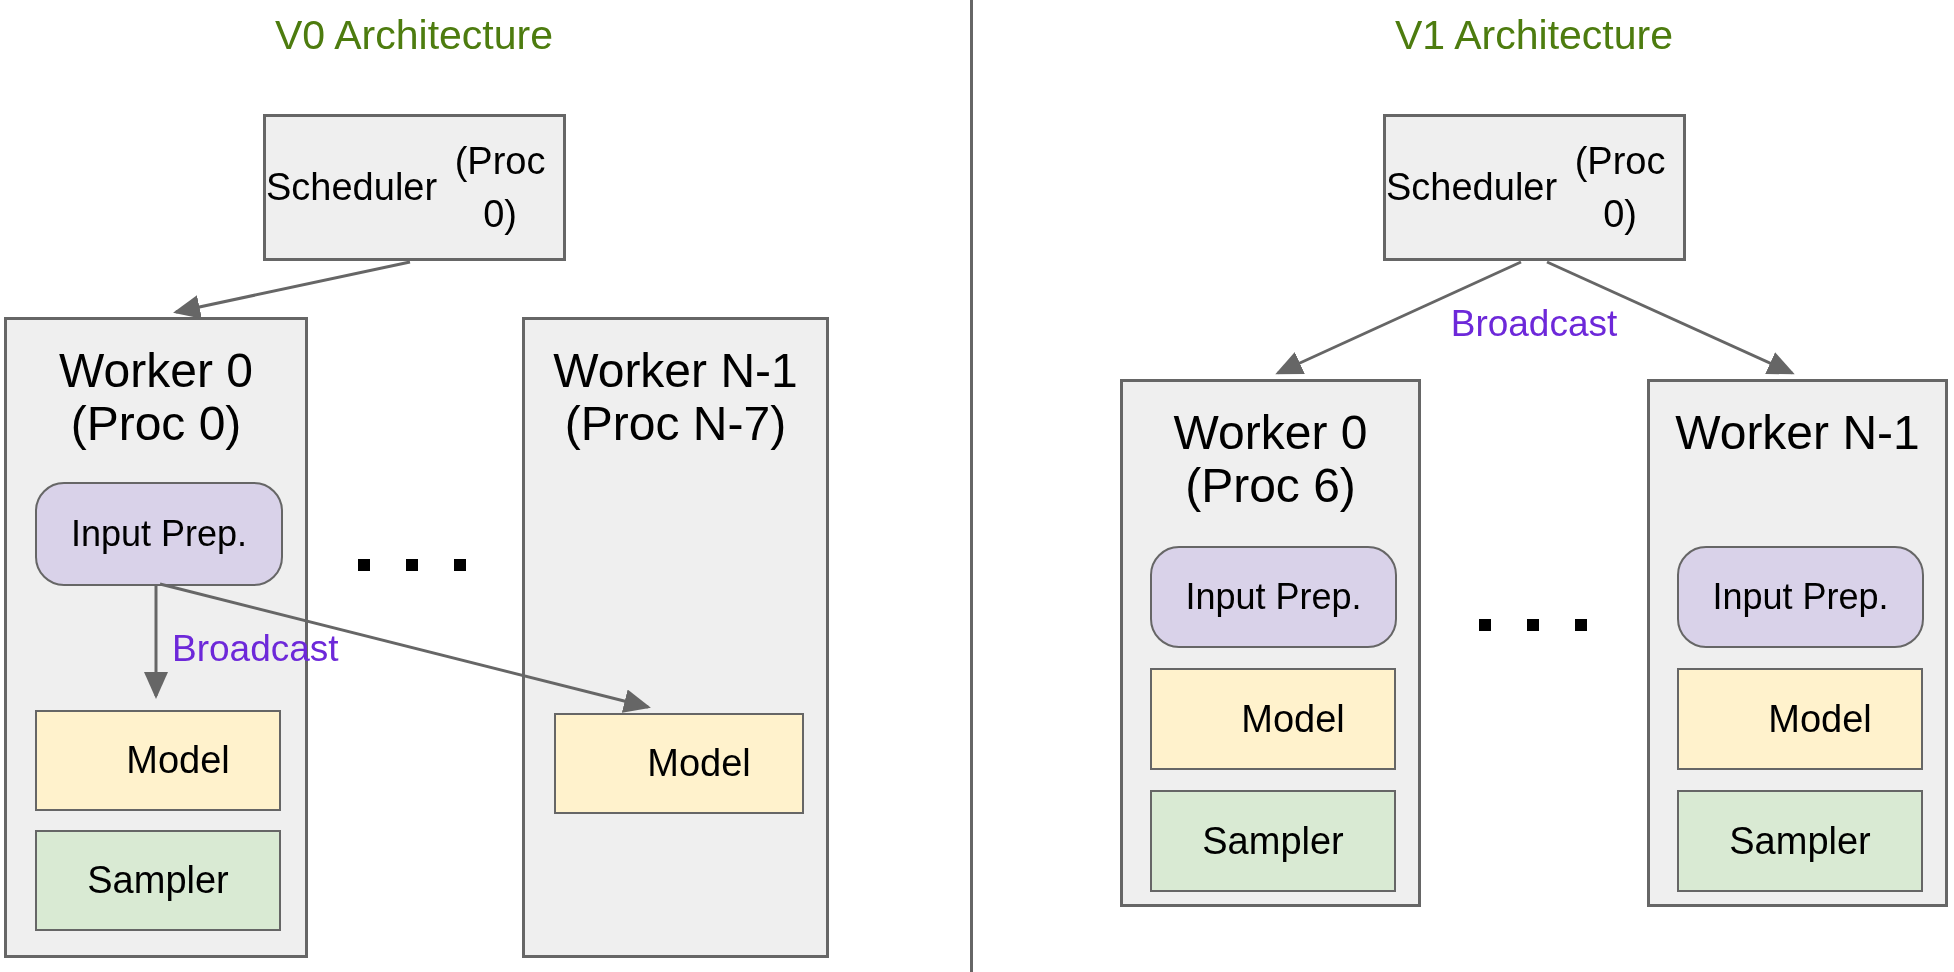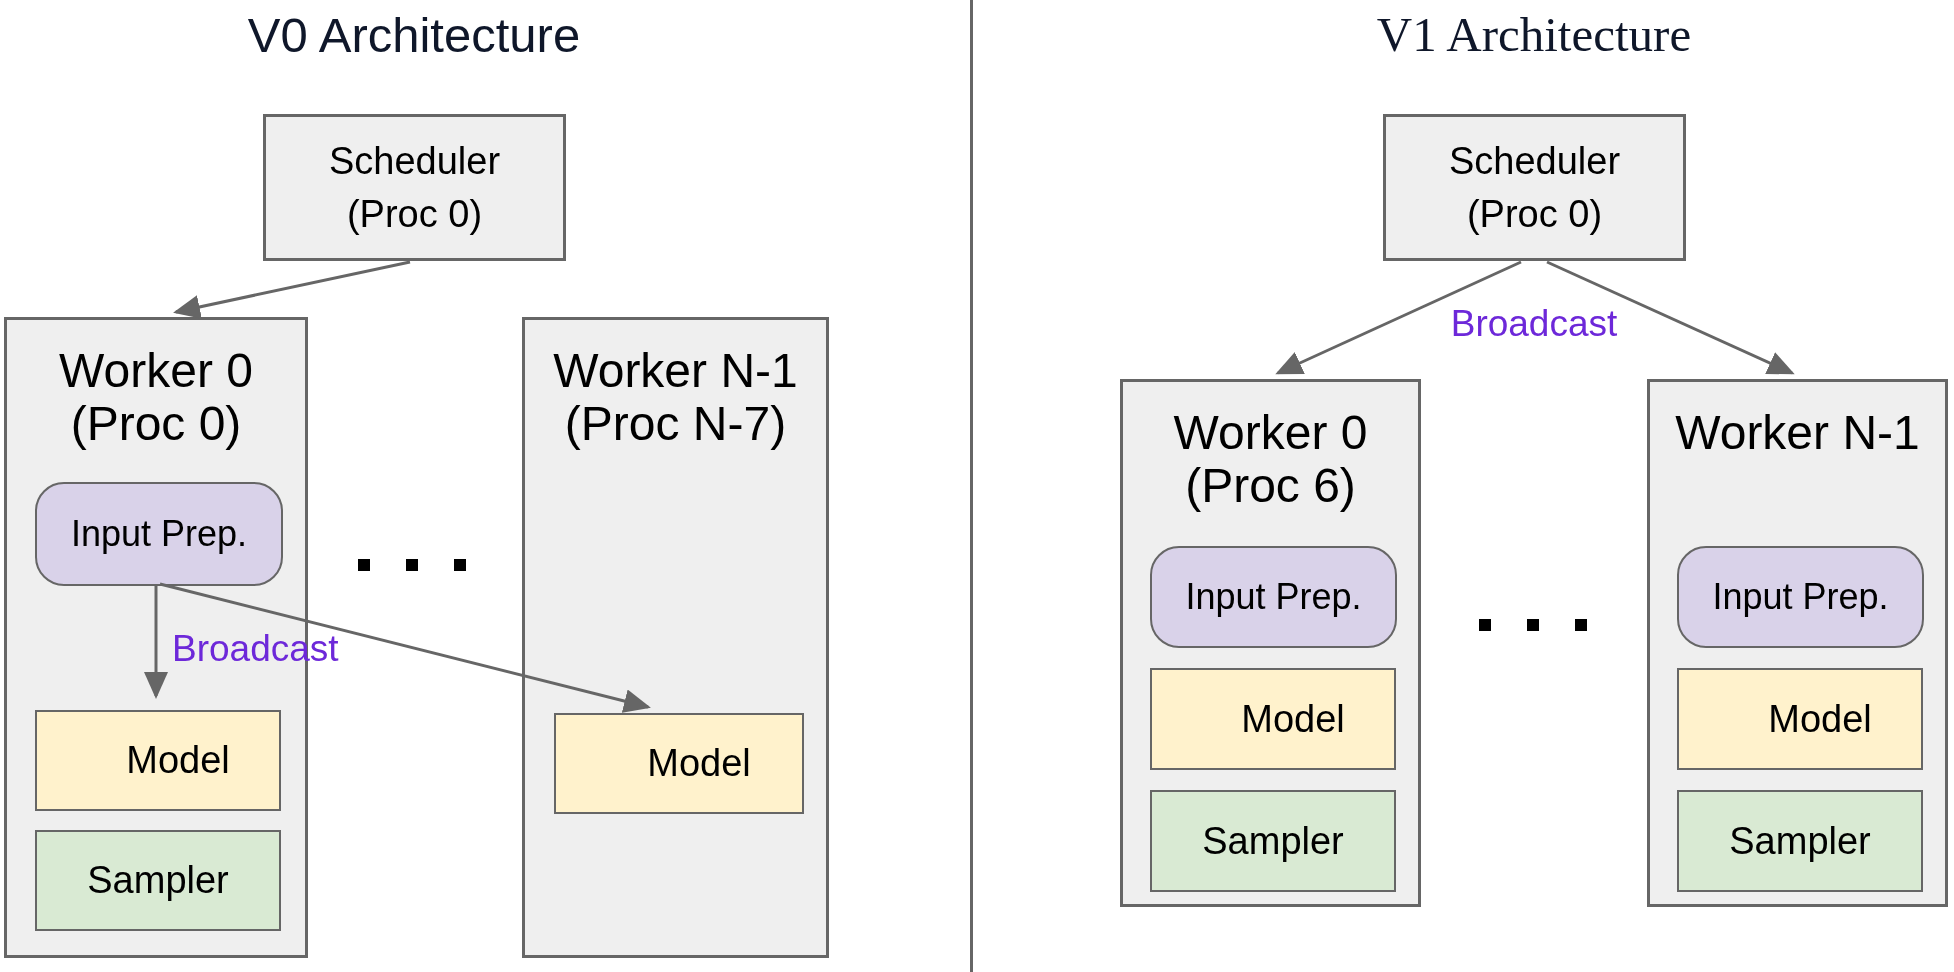--- a/index.html
+++ b/index.html
@@ -13,41 +13,41 @@
     height: 972px;
     background: #ffffff;
     font-family: "Liberation Sans", sans-serif;
     color: #000000;
     overflow: hidden;
   }
   .panel-title {
     position: absolute;
     width: 560px;
     text-align: center;
-    font-size: 49px;
+    font-size: 41px;
     line-height: 58px;
-    color: #0f172a;
+    color: #4d7c0f;
     white-space: nowrap;
   }
   .divider {
     position: absolute;
     top: 0;
     width: 3px;
     height: 972px;
     background: #666666;
   }
   .node {
     position: absolute;
     box-sizing: border-box;
     background: #efefef;
     border: 3px solid #666666;
   }
   .scheduler {
     display: flex;
-    flex-direction: column;
+    flex-direction: row;
     align-items: center;
     justify-content: center;
     font-size: 38px;
     line-height: 53px;
     text-align: center;
   }
   .worker {
     text-align: center;
   }
   .worker-label {
@@ -136,21 +136,21 @@
   <div class="ellipsis" style="left:358px; top:559px;">
     <span class="dot"></span>
     <span class="dot"></span>
     <span class="dot"></span>
   </div>
 
   <div class="broadcast-label" style="left:172px; top:627px;">Broadcast</div>
 
   <div class="divider" style="left:970px;"></div>
 
-  <div class="panel-title" style="left:1254px; top:6px;font-family:Liberation Serif, serif;">V1 Architecture</div>
+  <div class="panel-title" style="left:1254px; top:6px;">V1 Architecture</div>
 
   <div class="node scheduler" style="left:1383px; top:114px; width:303px; height:147px;">
     <div>Scheduler</div>
     <div>(Proc 0)</div>
   </div>
 
   <div class="broadcast-label centered" style="left:1384px; top:302px;">Broadcast</div>
 
   <div class="node worker" style="left:1120px; top:379px; width:301px; height:528px;">
     <div class="worker-label">

